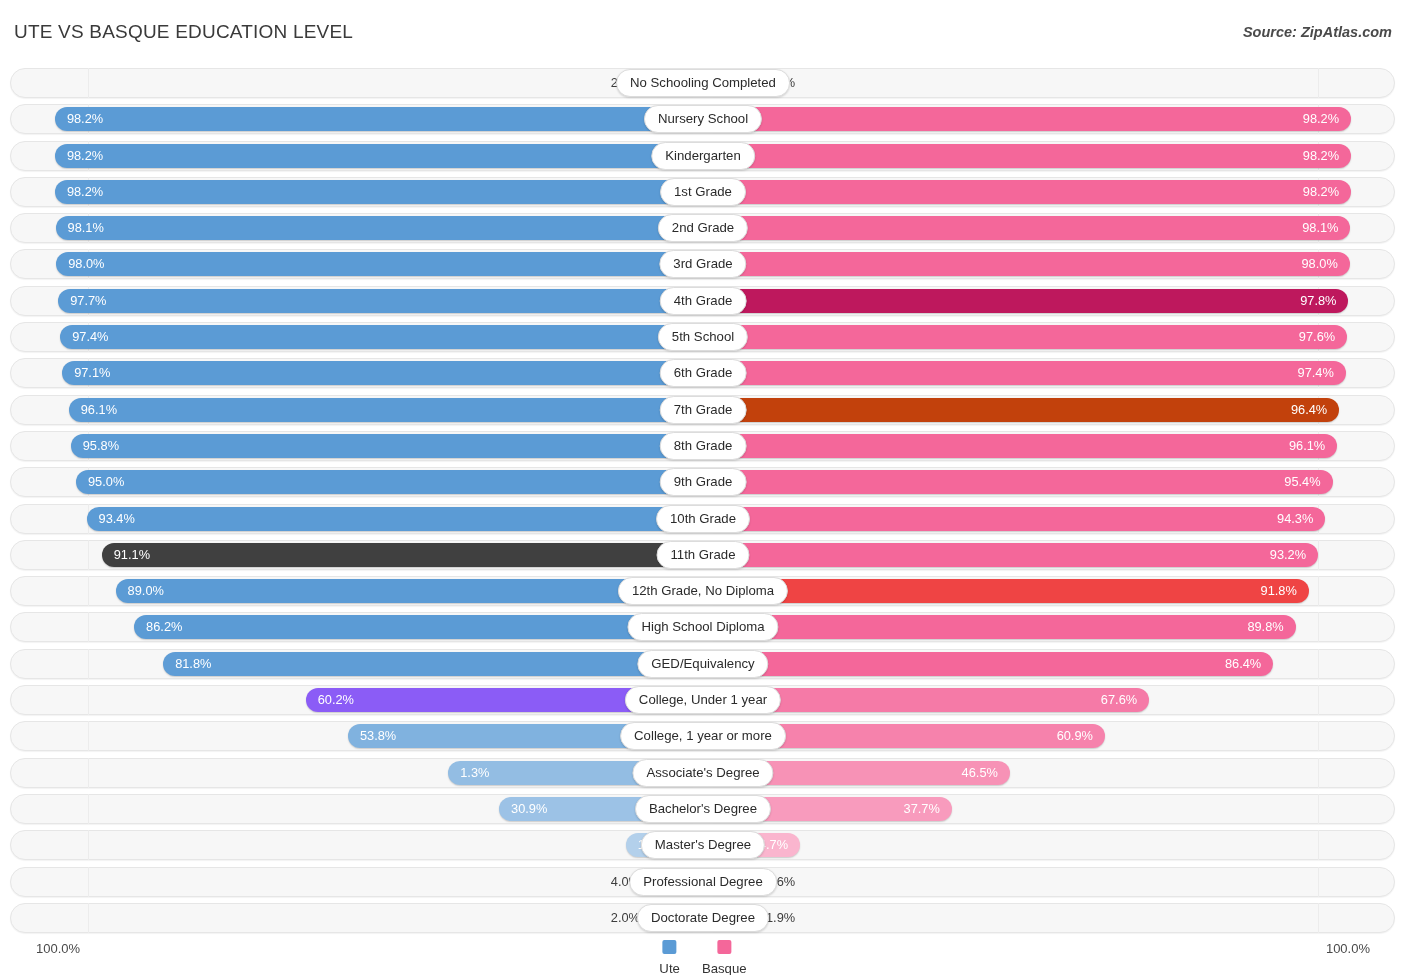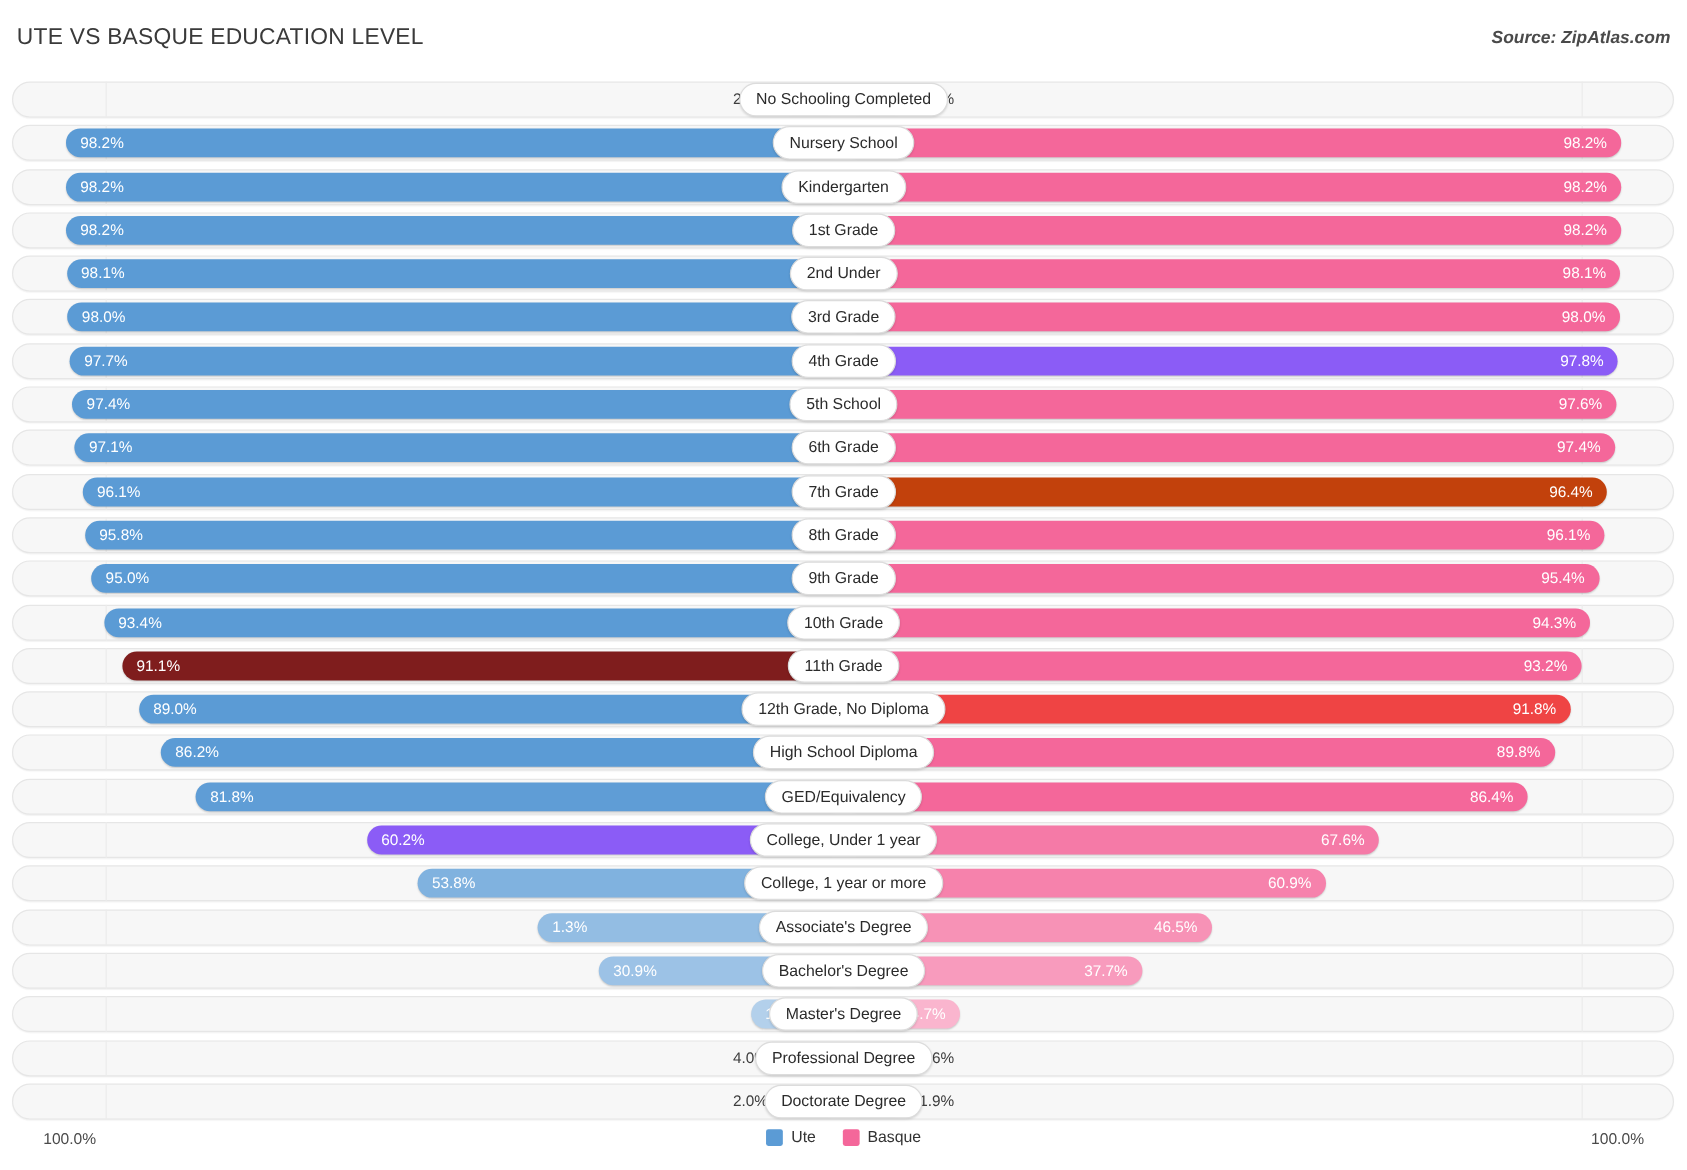--- a/index.html
+++ b/index.html
@@ -94,21 +94,21 @@
 
   
   .footer { position: absolute; left: 0; top: 938px; width: 1406px; height: 28px; }
   .axis-left  { position: absolute; left: 36px;  top: 3px; font-size: 13px; color: #4a4a4a; }
   .axis-right { position: absolute; right: 36px; top: 3px; font-size: 13px; color: #4a4a4a; }
   .legend {
     position: absolute; left: 50%; top: 2px;
     transform: translateX(-50%);
     display: flex; align-items: center; gap: 22px;
   }
-  .lg { display: flex; align-items: center; gap: 7px; }
+  .lg { display: flex; align-items: center; gap: 7px; flex-direction: column; }
   .sw { width: 14px; height: 14px; border-radius: 2px; }
   .lgt { font-size: 13.2px; color: #333; }
 </style>
 </head>
 <body>
 
 <div id="app">
 
   <div class="hdr">
     <div class="title">UTE VS BASQUE EDUCATION LEVEL</div>
@@ -187,21 +187,21 @@
         <div class="half left">
           <div class="bar left" style="width:647.4599999999999px;background:rgb(91,155,213)">
             <span class="val left inside">98.1%</span>
           </div>
         </div>
         <div class="half right">
           <div class="bar right" style="width:647.4599999999999px;background:rgb(244,103,154)">
             <span class="val right inside">98.1%</span>
           </div>
         </div>
-        <div class="pill">2nd Under</div>
+        <div class="pill">2nd Grade</div>
       </div>
       <div class="row">
         <div class="track"></div>
         <div class="vline" style="left:88px"></div>
         <div class="vline" style="left:1318px"></div>
         <div class="half left">
           <div class="bar left" style="width:646.8px;background:rgb(91,155,213)">
             <span class="val left inside">98.0%</span>
           </div>
         </div>
@@ -215,21 +215,21 @@
       <div class="row">
         <div class="track"></div>
         <div class="vline" style="left:88px"></div>
         <div class="vline" style="left:1318px"></div>
         <div class="half left">
           <div class="bar left" style="width:644.82px;background:rgb(91,155,213)">
             <span class="val left inside">97.7%</span>
           </div>
         </div>
         <div class="half right">
-          <div class="bar right" style="width:645.48px;background:#8b5cf6">
+          <div class="bar right" style="width:645.48px;background:#be185d">
             <span class="val right inside">97.8%</span>
           </div>
         </div>
         <div class="pill">4th Grade</div>
       </div>
       <div class="row">
         <div class="track"></div>
         <div class="vline" style="left:88px"></div>
         <div class="vline" style="left:1318px"></div>
         <div class="half left">
@@ -322,21 +322,21 @@
             <span class="val right inside">94.3%</span>
           </div>
         </div>
         <div class="pill">10th Grade</div>
       </div>
       <div class="row">
         <div class="track"></div>
         <div class="vline" style="left:88px"></div>
         <div class="vline" style="left:1318px"></div>
         <div class="half left">
-          <div class="bar left" style="width:601.2599999999999px;background:#7f1d1d">
+          <div class="bar left" style="width:601.2599999999999px;background:#404040">
             <span class="val left inside">91.1%</span>
           </div>
         </div>
         <div class="half right">
           <div class="bar right" style="width:615.12px;background:rgb(244,103,154)">
             <span class="val right inside">93.2%</span>
           </div>
         </div>
         <div class="pill">11th Grade</div>
       </div>

